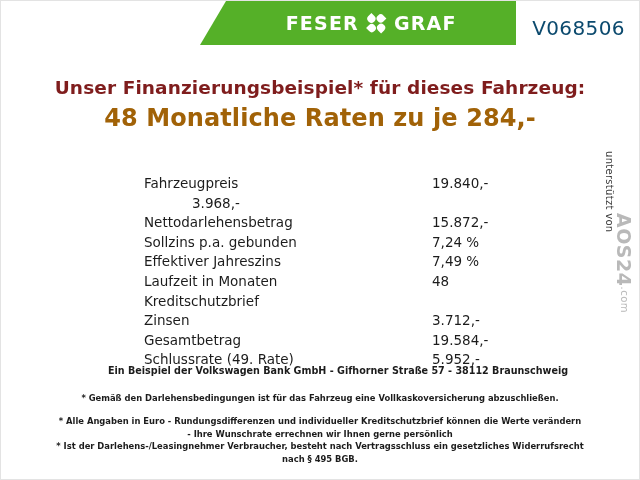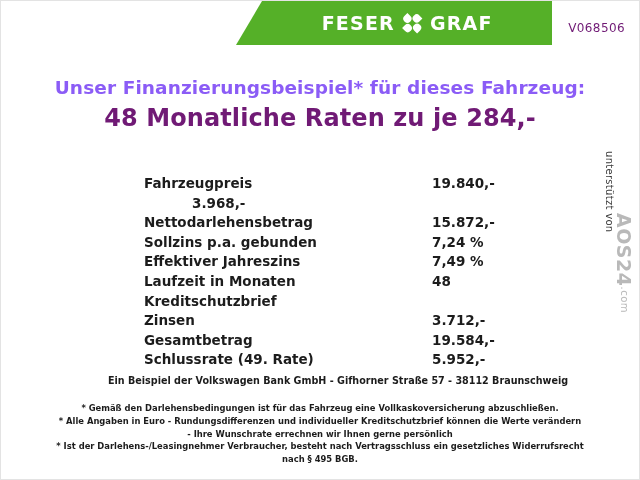--- a/index.html
+++ b/index.html
@@ -76,57 +76,56 @@
   }
   .clover-icon span.c1 { left: 0px;   top: 0px;   transform: rotate(135deg); }
   .clover-icon span.c2 { right: 0px;  top: 0px;   transform: rotate(225deg); }
   .clover-icon span.c3 { left: 0px;   bottom: 0px; transform: rotate(45deg); }
   .clover-icon span.c4 { right: 0px;  bottom: 0px; transform: rotate(315deg); }
 
   .vehicle-code {
     display: flex;
     align-items: center;
     padding: 0 14px 0 16px;
-    font-size: 12px;
-    color: #701a75;
+    font-size: 20px;
+    color: #0c4a6e;
     letter-spacing: 0.4px;
     white-space: nowrap;
   }
 
   
   .title-wrap {
     text-align: center;
     margin-top: 22px;
   }
   .title-main {
     font-size: 18.5px;
     font-weight: bold;
-    color: #8b5cf6;
+    color: #7f1d1d;
     letter-spacing: 0.1px;
   }
   .title-sub {
     font-size: 24px;
     font-weight: bold;
-    color: #701a75;
+    color: #a16207;
     margin-top: 6px;
     letter-spacing: 0.1px;
   }
 
   
   .figures {
     margin: 42px 0 0 0;
     padding-left: 143px;
     font-size: 13.5px;
     color: #1c1c1c;
   }
   .fig-row {
     display: flex;
     line-height: 19.6px;
     white-space: nowrap;
-    font-weight: bold;
   }
   .fig-label { width: 240px; }
   .fig-value { width: 200px; margin-left: 48px; }
 
   
   .footer {
     position: absolute;
     left: 0;
     right: 0;
     bottom: 14px;
@@ -139,21 +138,21 @@
     margin-bottom: 16px;
     padding-left: 36px;
   }
   .note {
     font-size: 8.4px;
     font-weight: bold;
     color: #1c1c1c;
     line-height: 12.5px;
     padding: 0 28px;
   }
-  .note.first { margin-bottom: 1px; }
+  .note.first { margin-bottom: 11px; }
 
   
   .side-brand {
     position: absolute;
     right: 4px;
     top: 150px;
     height: 190px;
     width: 34px;
   }
   .side-text {

